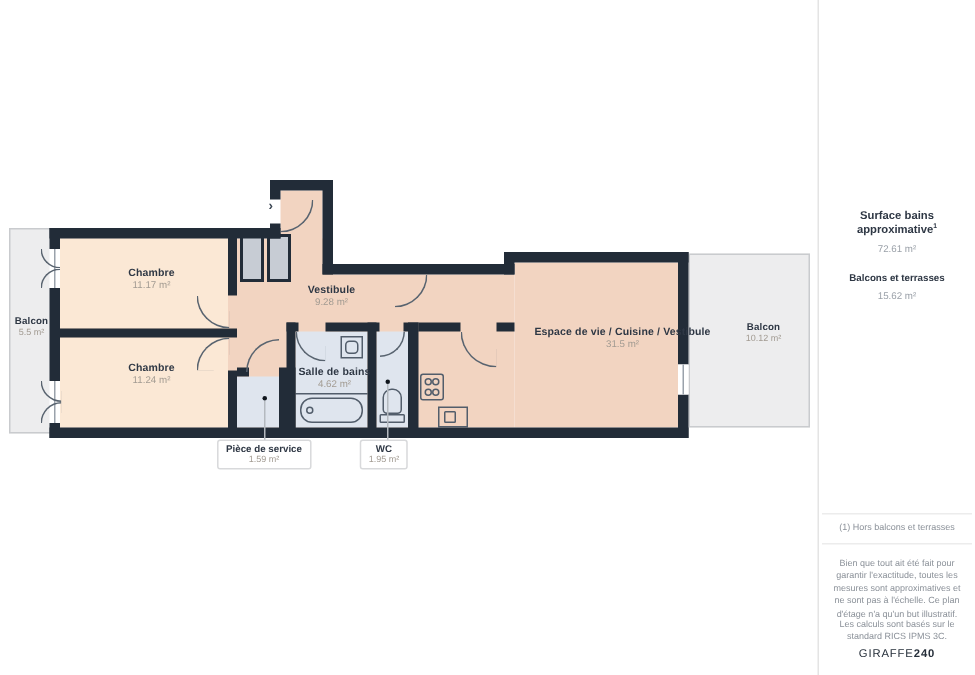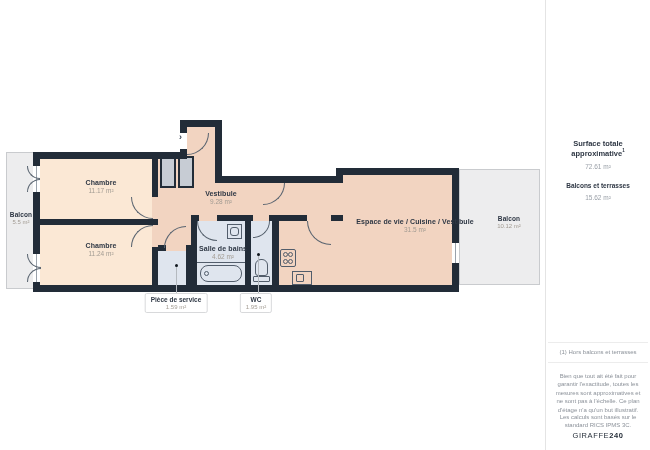--- a/index.html
+++ b/index.html
@@ -184,21 +184,21 @@
   </div>
   <div class="callout" style="left:256px;top:293px">
     <div class="nm">WC</div>
     <div class="ar">1.95 m²</div>
   </div>
 </div>
 
 <div class="sb-divider"></div>
 <div class="sidebar">
   <div class="sb-top">
-    <div class="sb-title"><span>Surface totale approximative</span><sup>1</sup></div>
+    <div class="sb-title"><span>Surface bains approximative</span><sup>1</sup></div>
     <div class="sb-value">72.61 m²</div>
     <div class="sb-label2">Balcons et terrasses</div>
     <div class="sb-value">15.62 m²</div>
   </div>
   <div class="sb-hr" style="top:342px"></div>
   <div class="sb-footnote">(1) Hors balcons et terrasses</div>
   <div class="sb-hr" style="top:362px"></div>
   <div class="sb-disclaimer">Bien que tout ait été fait pour garantir l'exactitude, toutes les mesures sont approximatives et ne sont pas à l'échelle. Ce plan d'étage n'a qu'un but illustratif.</div>
   <div class="sb-standard">Les calculs sont basés sur le standard RICS IPMS 3C.</div>
   <div class="sb-logo"><span>GIRAFFE</span><span class="bold">240</span></div>

